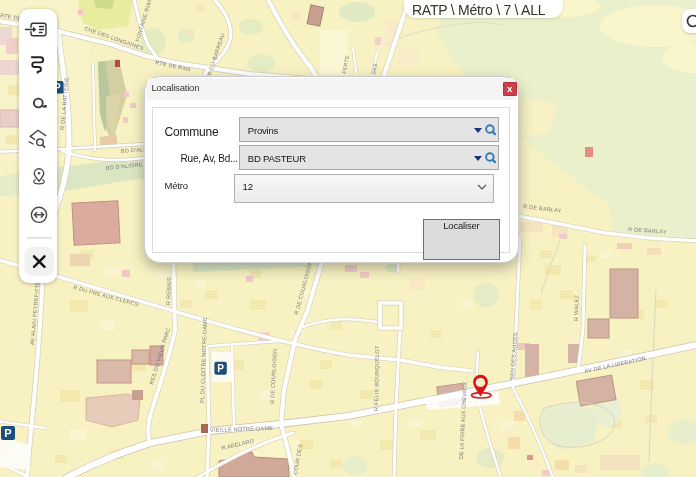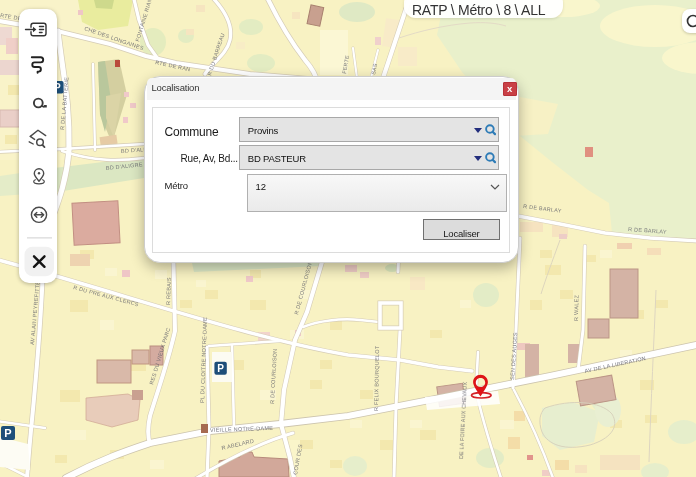--- a/index.html
+++ b/index.html
@@ -335,21 +335,21 @@
 <line x1="3" y1="228.9" x2="28" y2="228.9" stroke="#cfcfcf" stroke-width="1"></line>
 <rect x="0.5" y="237.7" width="29.5" height="29.5" rx="8" fill="#f1f1f1"></rect>
 <g stroke="#151515" stroke-width="2.4" stroke-linecap="round">
 <line x1="10" y1="247.3" x2="20.5" y2="257.8"></line>
 <line x1="20.5" y1="247.3" x2="10" y2="257.8"></line>
 </g>
 </svg>
 </div>
 
 <div class="abs" style="left:404px;top:-9px;width:159px;height:27px;border-radius:12px;background:rgba(255,255,255,.95);box-shadow:0 1px 3px rgba(0,0,0,.12)">
-<span style="position:absolute;left:8px;top:10.5px;font-size:14px;color:#333;letter-spacing:-0.25px;white-space:nowrap">RATP \ Métro \ 8 \ ALL</span>
+<span style="position:absolute;left:8px;top:10.5px;font-size:14px;color:#333;letter-spacing:-0.25px;white-space:nowrap">RATP \ Métro \ 7 \ ALL</span>
 </div>
 
 <div class="abs" style="left:682px;top:9px;width:28px;height:24px;border-radius:8px;background:#fff;box-shadow:0 1px 3px rgba(0,0,0,.2)">
 <svg width="14" height="24">
       <circle cx="11" cy="12" r="5.5" fill="none" stroke="#333" stroke-width="1.7"></circle>
     </svg>
 </div>
 
 <div class="abs" style="left:143.5px;top:75.5px;width:373px;height:185px;background:#fff;border:1px solid #cccccc;border-radius:16px;box-shadow:0 5px 14px rgba(0,0,0,.3)">
   <div class="abs" style="left:2px;top:1.5px;width:369px;height:21.5px;background:#f4f4f4;border-radius:5px 5px 0 0"></div>
@@ -371,22 +371,22 @@
       </svg>
   </div>
   <div class="abs" style="left:94.3px;top:40.5px;width:260.7px;height:24.7px;background:#e4e4e4;border:1px solid #a8a8a8;box-sizing:border-box">
     <span style="position:absolute;left:8px;top:6.5px;font-size:9.5px;letter-spacing:-0.2px;color:#111">Provins</span>
     <span style="position:absolute;right:16px;top:9.5px;width:0;height:0;border-left:4.5px solid transparent;border-right:4.5px solid transparent;border-top:5.5px solid #232e7d"></span>
     <svg style="position:absolute;right:2px;top:4px" width="16" height="16">
         <circle cx="9.9" cy="7" r="3.8" fill="none" stroke="#2e7cb7" stroke-width="1.9"></circle>
         <line x1="12.6" y1="9.7" x2="15" y2="12.1" stroke="#2e7cb7" stroke-width="2.2" stroke-linecap="round"></line>
       </svg>
   </div>
-  <div class="abs" style="left:102px;top:97.7px;width:260.7px;height:38px;background:linear-gradient(#f8f8f8,#eaeaea);border:1px solid #b0b0b0;box-sizing:border-box">
+  <div class="abs" style="left:89px;top:97.7px;width:260.7px;height:29px;background:linear-gradient(#f8f8f8,#eaeaea);border:1px solid #b0b0b0;box-sizing:border-box">
     <span style="position:absolute;left:8px;top:5.5px;font-size:9.5px;color:#111">12</span>
     <svg style="position:absolute;right:6px;top:8px" width="10" height="8">
         <path d="M1,2 L5,6 L9,2" fill="none" stroke="#555" stroke-width="1.2"></path>
       </svg>
   </div>
-  <div class="abs" style="left:278.6px;top:142.5px;width:76.6px;height:21px;background:#dcdcdc;border:1px solid #707070;box-sizing:border-box;display:flex;align-items:flex-end;justify-content:center">
+  <div class="abs" style="left:278.6px;top:142.5px;width:76.6px;height:41px;background:#dcdcdc;border:1px solid #707070;box-sizing:border-box;display:flex;align-items:flex-start;justify-content:center">
     <span style="font-size:9.5px;letter-spacing:-0.2px;color:#1a1a1a">Localiser</span>
   </div>
 </div>
 
 </body></html>

